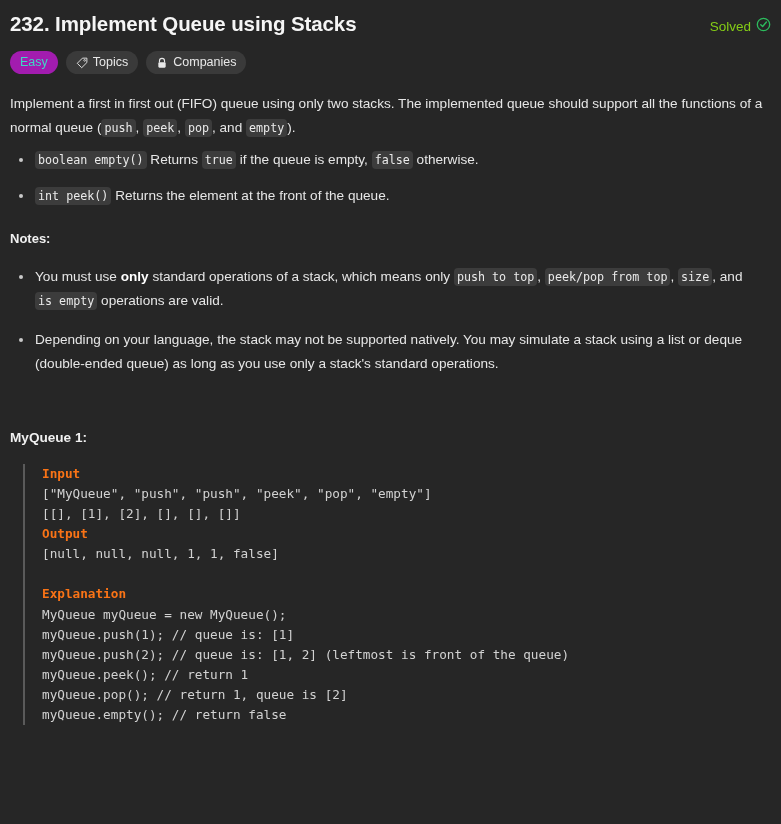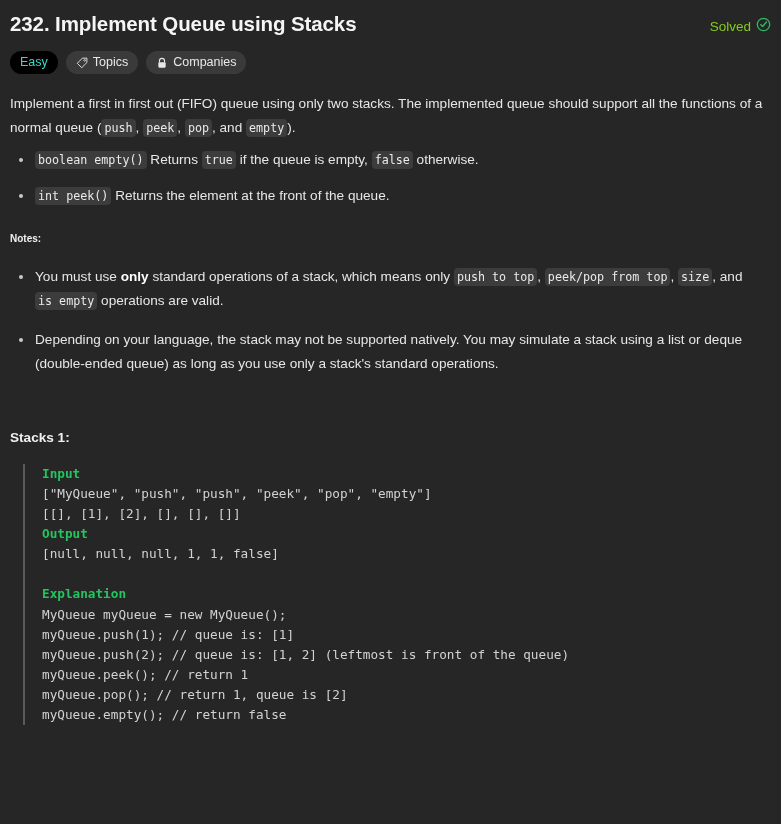--- a/index.html
+++ b/index.html
@@ -67,35 +67,35 @@
     border-radius: 12px;
     background: #3a3a3a;
     font-size: 12.5px;
     line-height: 1;
     color: #e8e8e8;
     cursor: pointer;
     user-select: none;
   }
   .pill-easy {
     color: #3fd8c5;
-    background: #000000;
+    background: #a21caf;
   }
   .pill svg { display: block; flex: 0 0 auto; }
 
   
   .para {
     font-size: 13.6px;
     line-height: 24px;
     color: #e6e6e6;
     margin: 18px 0 0 0;
   }
   .para.tight { margin-top: 16px; }
 
   .notes-head {
-    font-size: 10px;
+    font-size: 13px;
     line-height: 22px;
     font-weight: bold;
     color: #f0f0f0;
     margin: 20px 0 0 0;
   }
 
   ul.bullets {
     list-style: none;
     margin: 6px 0 0 0;
     padding: 0;
@@ -146,21 +146,21 @@
     padding-left: 17px;
     border-left: 2.5px solid #5a5a5a;
     font-family: "DejaVu Sans Mono", "Liberation Mono", monospace;
     font-size: 12.7px;
     line-height: 20.1px;
     color: #d2d2d2;
     white-space: pre;
   }
   .example-block .lbl {
     font-weight: bold;
-    color: #22c55e;
+    color: #f97316;
   }
   .example-block .blank { display: block; height: 20px; }
 </style>
 </head>
 <body>
 
 <div class="page">
 
   <div class="title-row">
     <h1 class="title">232. Implement Queue using Stacks</h1>
@@ -211,21 +211,21 @@
     <li><code class="ic">int peek()</code><span> Returns the element at the front of the queue.</span></li>
   </ul>
 
   <p class="notes-head">Notes:</p>
 
   <ul class="bullets notes">
     <li><span>You must use </span><b>only</b><span> standard operations of a stack, which means only </span><code class="ic">push to top</code><span>, </span><code class="ic">peek/pop from top</code><span>, </span><code class="ic">size</code><span>, and </span><code class="ic">is empty</code><span> operations are valid.</span></li>
     <li>Depending on your language, the stack may not be supported natively. You may simulate a stack using a list or deque (double-ended queue) as long as you use only a stack's standard operations.</li>
   </ul>
 
-  <p class="example-head">Stacks 1:</p>
+  <p class="example-head">MyQueue 1:</p>
 
   <div class="example-block"><span class="lbl">Input</span>
 <span>["MyQueue", "push", "push", "peek", "pop", "empty"]</span>
 <span>[[], [1], [2], [], [], []]</span>
 <span class="lbl">Output</span>
 <span>[null, null, null, 1, 1, false]</span>
 <span class="blank"></span><span class="lbl">Explanation</span>
 <span>MyQueue myQueue = new MyQueue();</span>
 <span>myQueue.push(1); // queue is: [1]</span>
 <span>myQueue.push(2); // queue is: [1, 2] (leftmost is front of the queue)</span>

